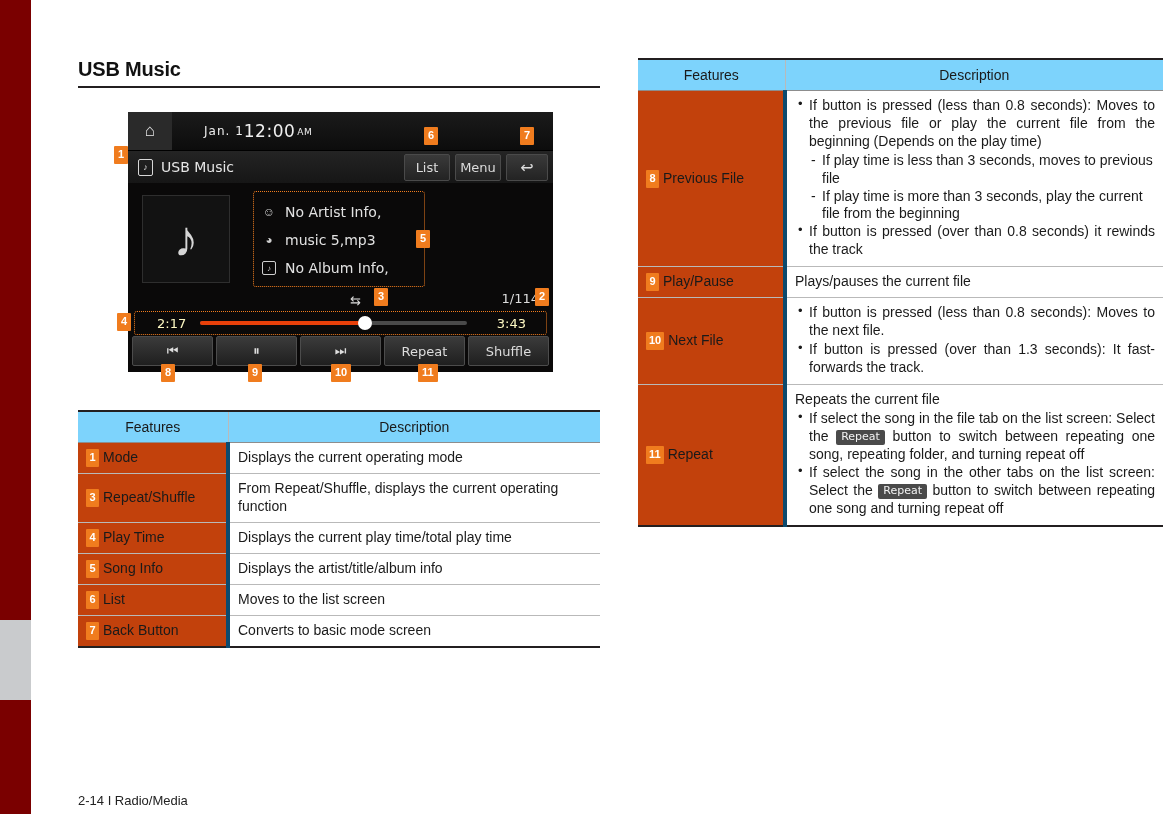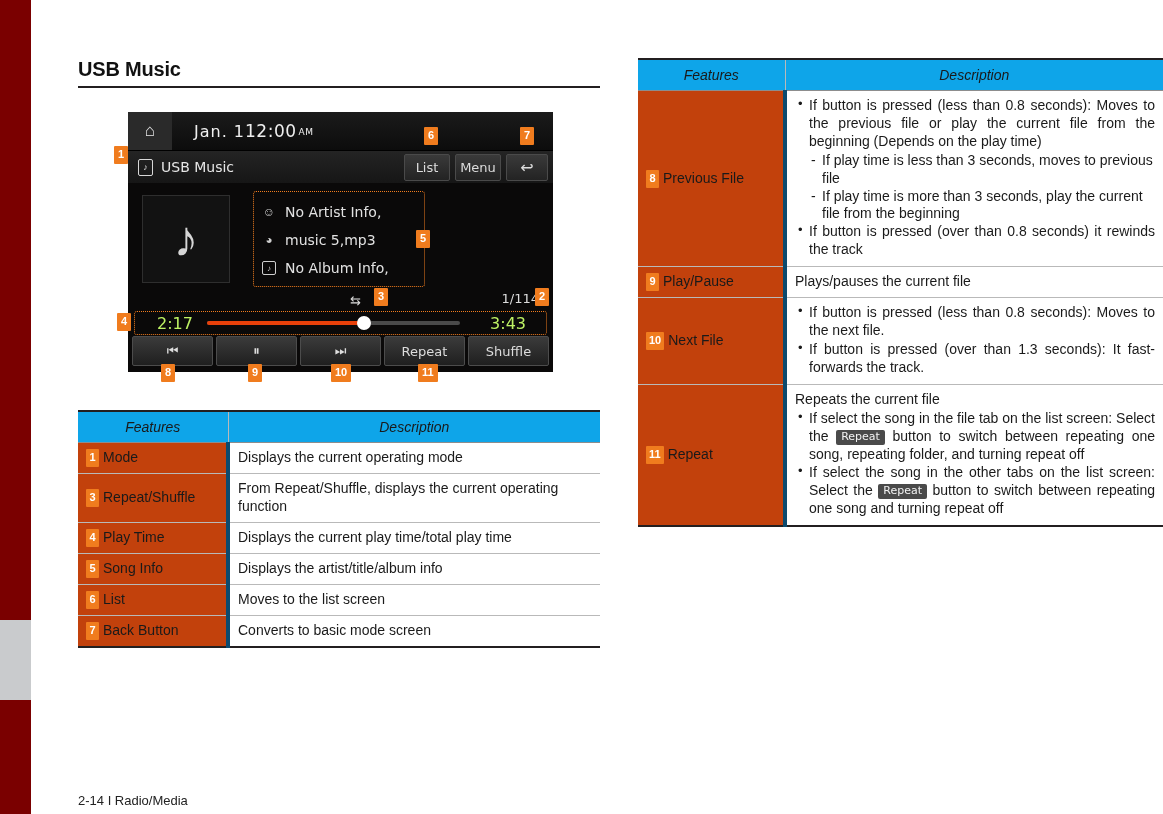--- a/index.html
+++ b/index.html
@@ -35,22 +35,22 @@
     position: relative; height: 38px; width: 100%;
     background: linear-gradient(180deg,#1b1b1b 0%, #0c0c0c 100%);
     display: flex; align-items: center;
   }
   .dev-home {
     width: 44px; height: 38px; background: #2a2a2a;
     display: flex; align-items: center; justify-content: center;
     color: #e8e8e8; font-size: 17px;
   }
   .dev-date {
-    color: #efefef; font-size: 16px; letter-spacing: 1px;
-    margin-left: 22px; font-family: "DejaVu Sans", sans-serif;
+    color: #efefef; font-size: 12px; letter-spacing: 1px;
+    margin-left: 32px; font-family: "DejaVu Sans", sans-serif;
   }
   .dev-clock {
     color: #efefef; font-size: 17px; letter-spacing: 0.5px;
     font-family: "DejaVu Sans", sans-serif;
   }
   .dev-ampm { font-size: 9px; margin-left: 2px; vertical-align: 2px; }
 
   .dev-modebar {
     position: relative; height: 33px; width: 100%;
     background: linear-gradient(180deg,#242424 0%, #161616 100%);
@@ -106,21 +106,21 @@
     position: absolute; right: 14px; top: 108px;
     color: #dcdcdc; font-size: 13px; font-family: "DejaVu Sans", sans-serif;
   }
 
   .prog-wrap {
     position: absolute; left: 6px; top: 128px; width: 413px; height: 24px;
     border: 1.5px dotted #f07c1e; border-radius: 3px;
     display: flex; align-items: center;
   }
   .t-cur, .t-tot {
-    color: #bef264; font-size: 16px; font-family: "DejaVu Sans", sans-serif;
+    color: #fef9c3; font-size: 13px; font-family: "DejaVu Sans", sans-serif;
   }
   .t-cur { margin-left: 22px; }
   .t-tot { margin-right: 20px; margin-left: 16px; }
   .prog-track {
     position: relative; flex: 1; height: 4px; margin: 0 14px;
     background: #4a4a4a; border-radius: 2px;
   }
   .prog-fill {
     position: absolute; left: 0; top: 0; height: 4px;
     background: #e8400a; border-radius: 2px;
@@ -150,26 +150,25 @@
     text-align: center; font-family: "Liberation Sans", sans-serif;
     z-index: 20;
   }
 
   
   .tbl { position: absolute; border-collapse: collapse; table-layout: fixed; }
   .tbl-left  { left: 78px;  top: 410px; width: 522px; }
   .tbl-right { left: 638px; top: 58px;  width: 525px; }
 
   .tbl thead th {
-    background: #0ea5e9; font-weight: normal;
+    background: #7dd3fc; font-weight: normal;
     font-size: 14px; color: #1a1a1a; padding: 7px 4px;
     border-left: 1px solid #b9b9b9;
     border-top: 2px solid #231f20;
     border-bottom: 1px solid #8d8d8d;
-    font-style: italic;
   }
   .tbl thead th:first-child { border-left: none; }
 
   .tbl td {
     font-size: 14px; color: #1a1a1a; vertical-align: middle;
     padding: 6px 8px; border-bottom: 1px solid #b9b9b9;
     border-left: 4px solid #0c4a6e; line-height: 1.28;
   }
   .tbl td:first-child { border-left: none; }
   .tbl tr.last td { border-bottom: 2px solid #231f20; }

